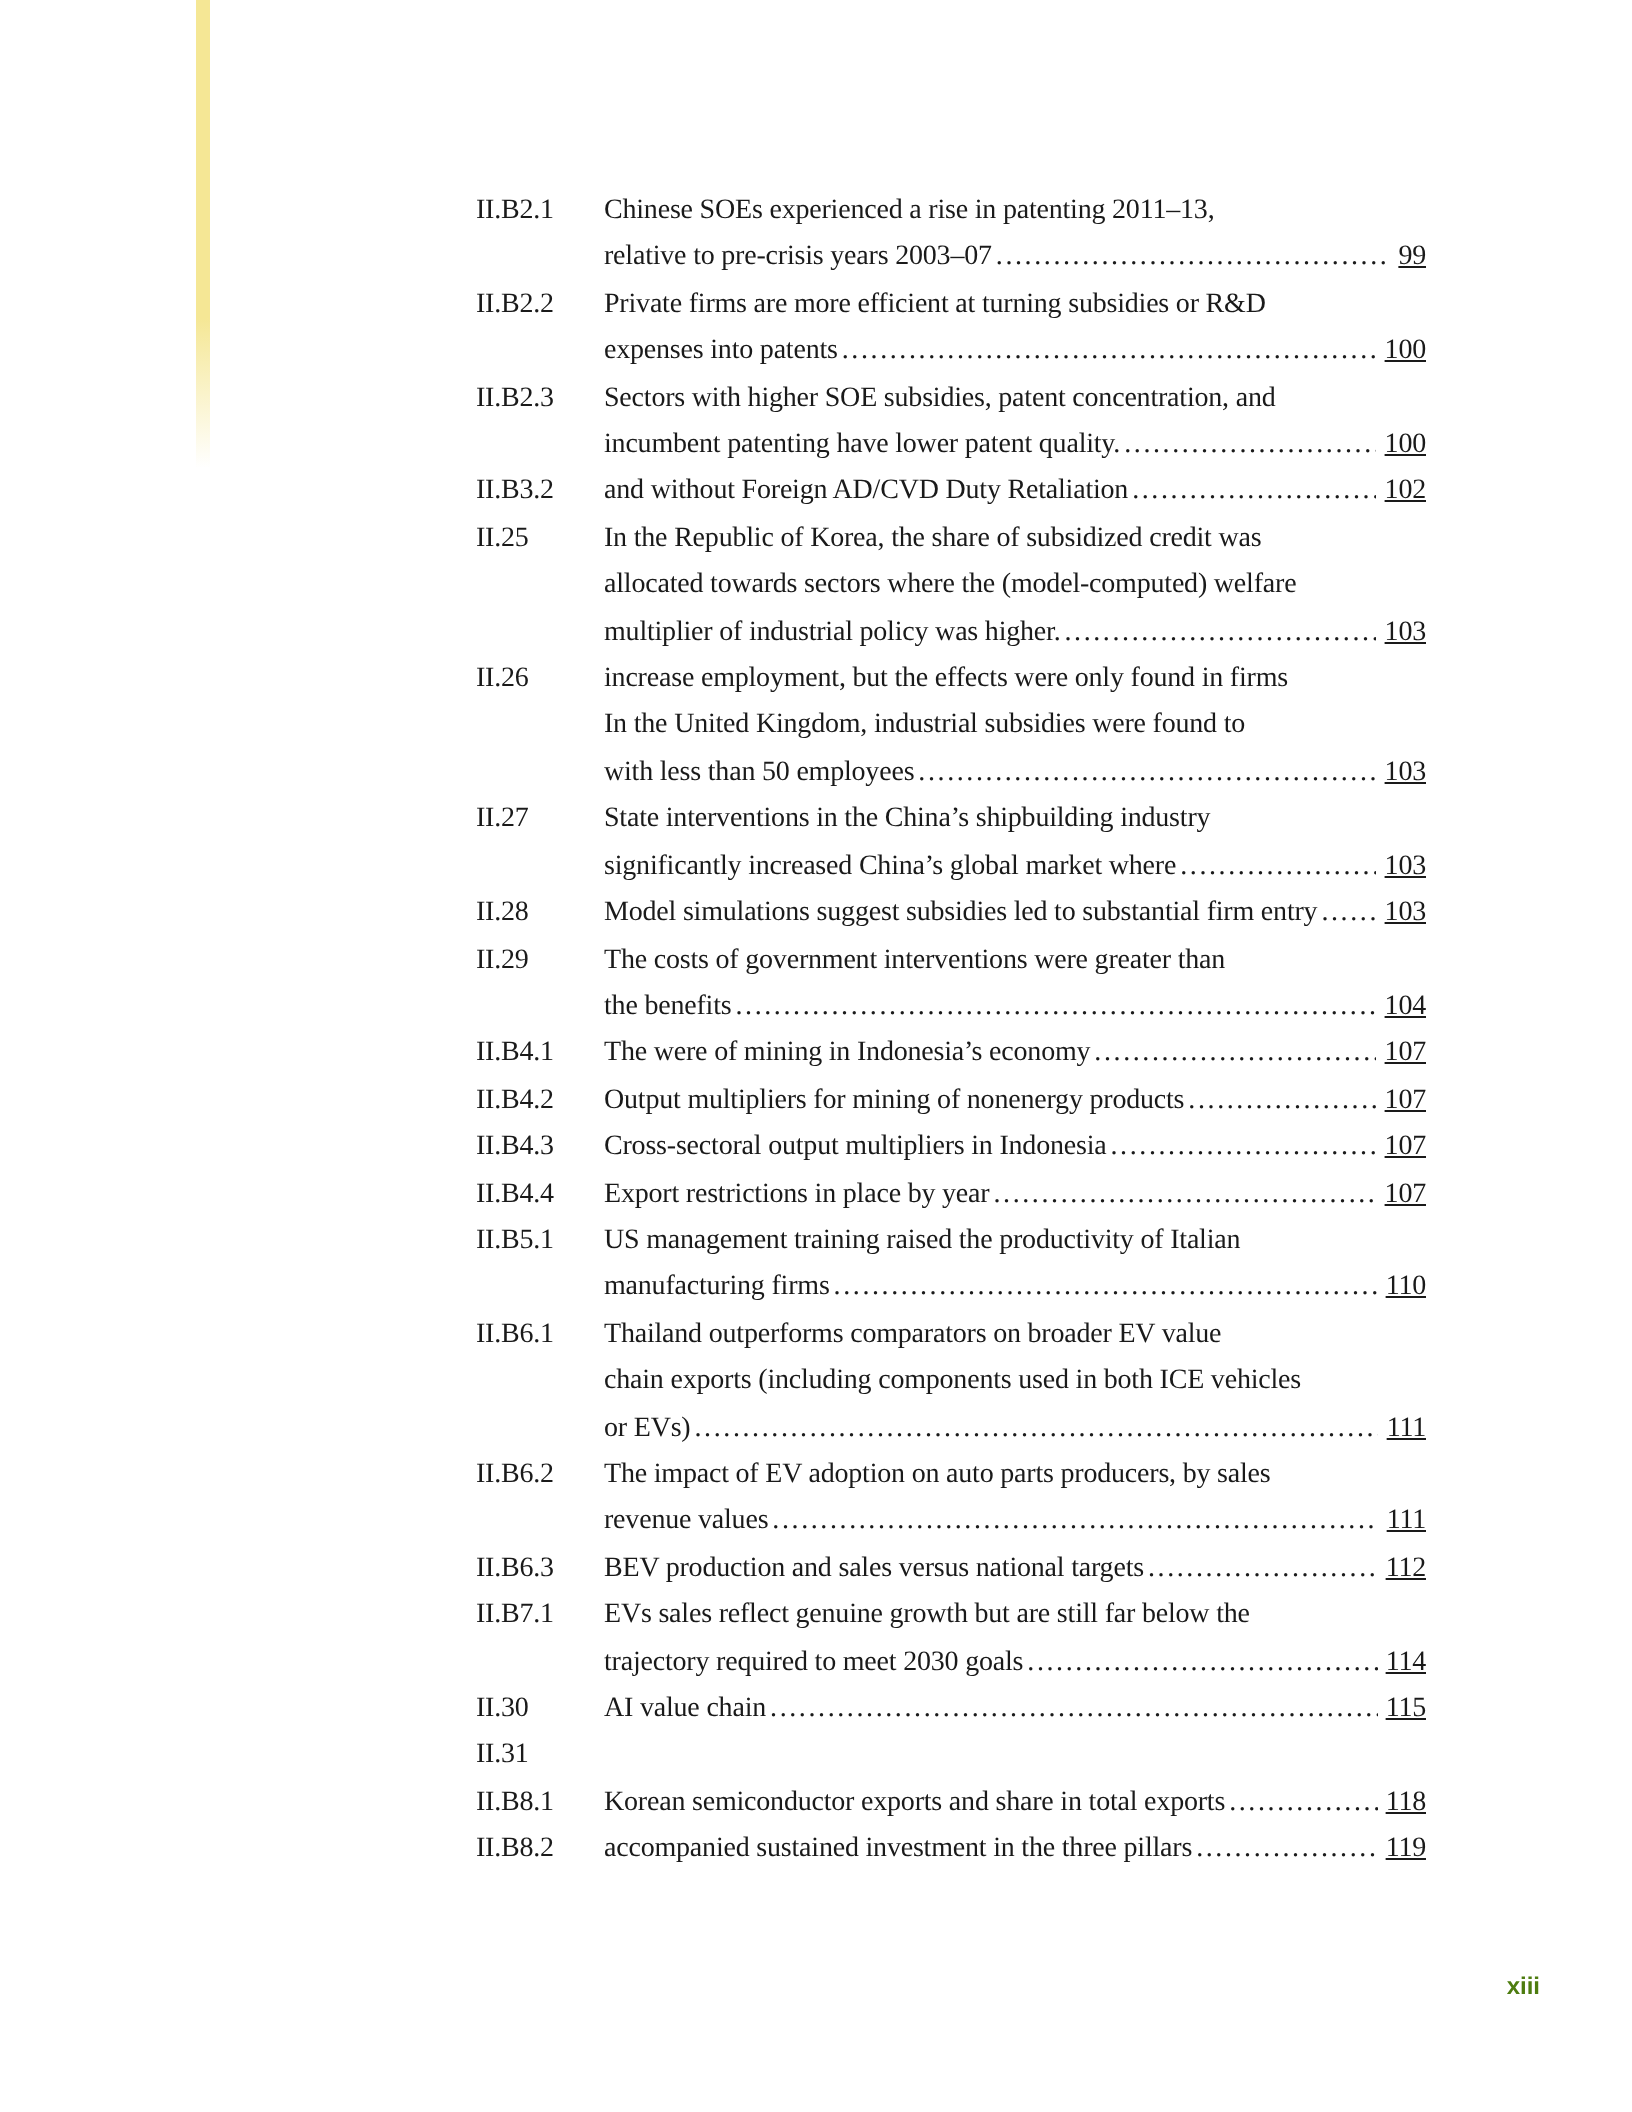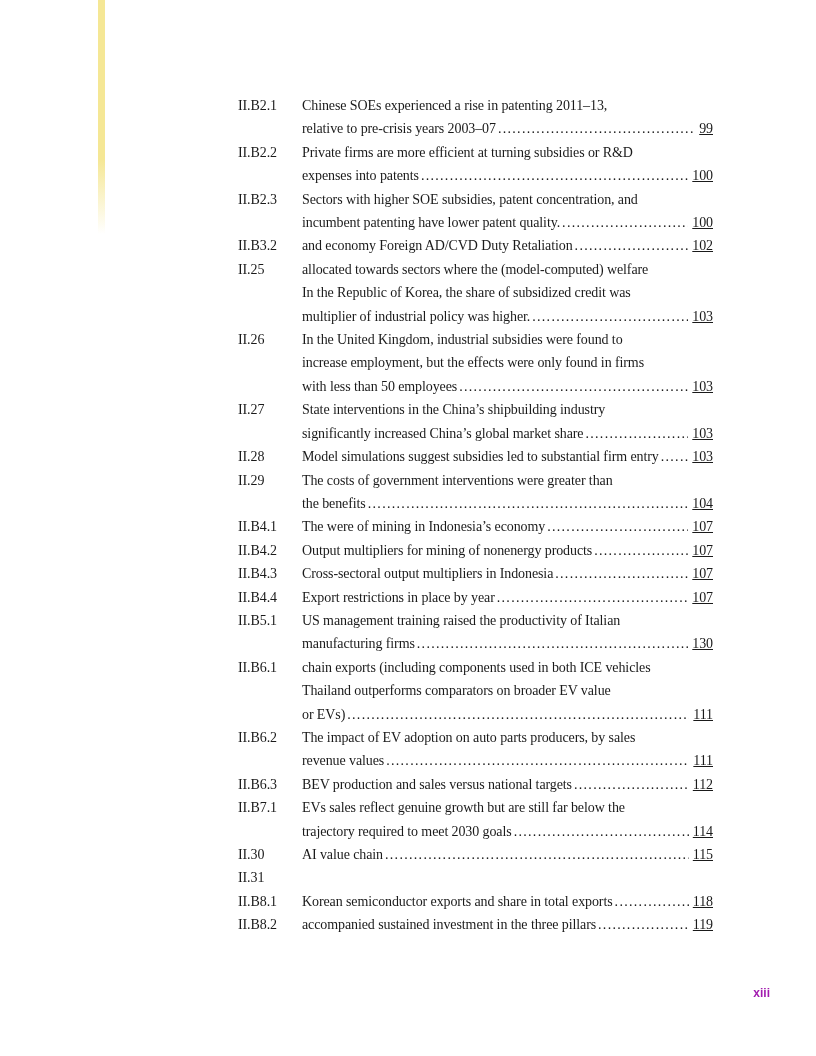--- a/index.html
+++ b/index.html
@@ -69,21 +69,21 @@
     white-space: nowrap;
     text-decoration: underline;
   }
   .folio {
     position: absolute;
     top: 986px;
     right: 46px;
     font-family: "Liberation Sans", "DejaVu Sans", sans-serif;
     font-weight: bold;
     font-size: 12px;
-    color: #a21caf;
+    color: #4d7c0f;
   }
 </style>
 </head>
 <body>
 
 <div class="page">
   <div class="accent-bar" style="background: linear-gradient(rgb(245, 231, 149) 0%, rgb(245, 231, 149) 68%, rgba(255, 255, 255, 0) 100%);"></div>
   <main class="toc" id="toc-list">
   <div class="entry">
     <span class="label">II.B2.1</span>
@@ -118,59 +118,59 @@
             <span class="leader"></span>
             <span class="pg">100</span>
           </div>
         </div>
   </div>
 
   <div class="entry">
     <span class="label">II.B3.2</span>
     <div class="body">
           <div class="line last">
-            <span class="txt">and economy Foreign AD/CVD Duty Retaliation</span>
+            <span class="txt">and without Foreign AD/CVD Duty Retaliation</span>
             <span class="leader"></span>
             <span class="pg">102</span>
           </div>
         </div>
   </div>
 
   <div class="entry">
     <span class="label">II.25</span>
     <div class="body">
+          <div class="line"><span class="txt">In the Republic of Korea, the share of subsidized credit was</span></div>
           <div class="line"><span class="txt">allocated towards sectors where the (model-computed) welfare</span></div>
-          <div class="line"><span class="txt">In the Republic of Korea, the share of subsidized credit was</span></div>
           <div class="line last">
             <span class="txt">multiplier of industrial policy was higher. </span>
             <span class="leader"></span>
             <span class="pg">103</span>
           </div>
         </div>
   </div>
 
   <div class="entry">
     <span class="label">II.26</span>
     <div class="body">
+          <div class="line"><span class="txt">increase employment, but the effects were only found in firms</span></div>
           <div class="line"><span class="txt">In the United Kingdom, industrial subsidies were found to</span></div>
-          <div class="line"><span class="txt">increase employment, but the effects were only found in firms</span></div>
           <div class="line last">
             <span class="txt">with less than 50 employees</span>
             <span class="leader"></span>
             <span class="pg">103</span>
           </div>
         </div>
   </div>
 
   <div class="entry">
     <span class="label">II.27</span>
     <div class="body">
           <div class="line"><span class="txt">State interventions in the China’s shipbuilding industry</span></div>
           <div class="line last">
-            <span class="txt">significantly increased China’s global market share</span>
+            <span class="txt">significantly increased China’s global market where</span>
             <span class="leader"></span>
             <span class="pg">103</span>
           </div>
         </div>
   </div>
 
   <div class="entry">
     <span class="label">II.28</span>
     <div class="body">
           <div class="line last">
@@ -237,30 +237,30 @@
         </div>
   </div>
 
   <div class="entry">
     <span class="label">II.B5.1</span>
     <div class="body">
           <div class="line"><span class="txt">US management training raised the productivity of Italian</span></div>
           <div class="line last">
             <span class="txt">manufacturing firms</span>
             <span class="leader"></span>
-            <span class="pg">130</span>
+            <span class="pg">110</span>
           </div>
         </div>
   </div>
 
   <div class="entry">
     <span class="label">II.B6.1</span>
     <div class="body">
+          <div class="line"><span class="txt">Thailand outperforms comparators on broader EV value</span></div>
           <div class="line"><span class="txt">chain exports (including components used in both ICE vehicles</span></div>
-          <div class="line"><span class="txt">Thailand outperforms comparators on broader EV value</span></div>
           <div class="line last">
             <span class="txt">or EVs)</span>
             <span class="leader"></span>
             <span class="pg">111</span>
           </div>
         </div>
   </div>
 
   <div class="entry">
     <span class="label">II.B6.2</span>

